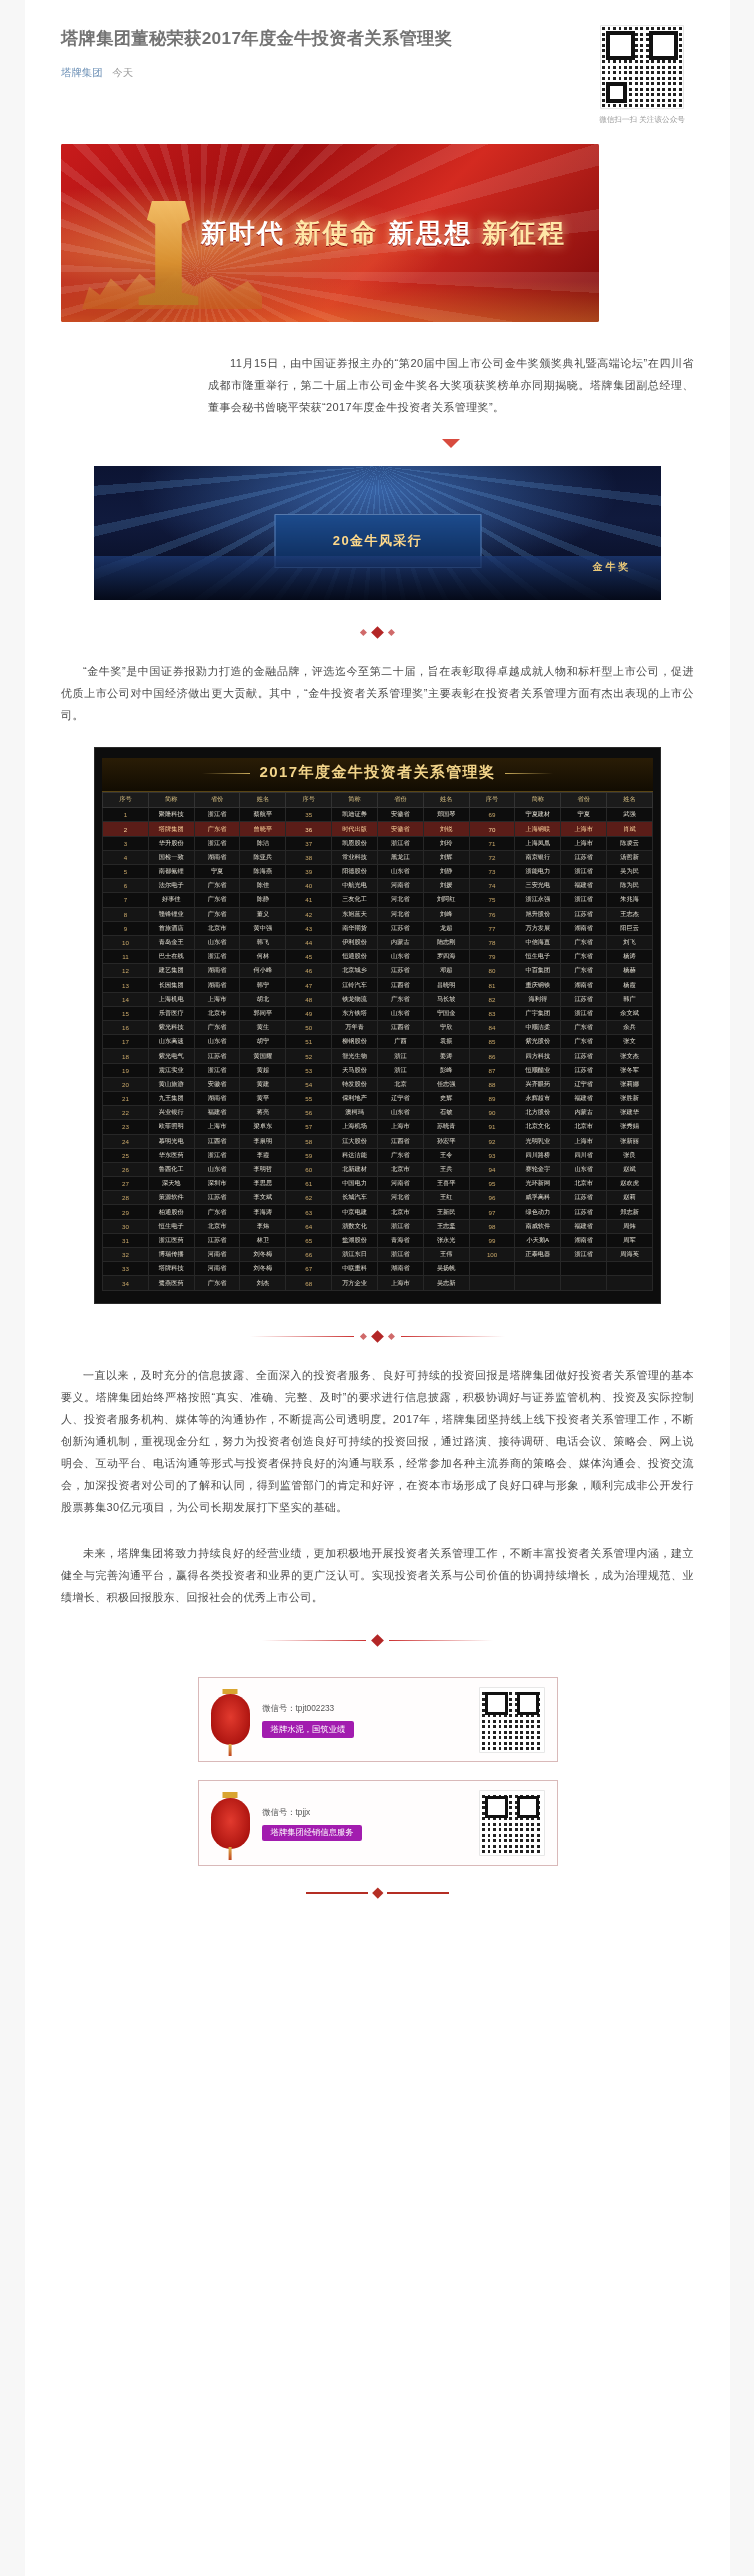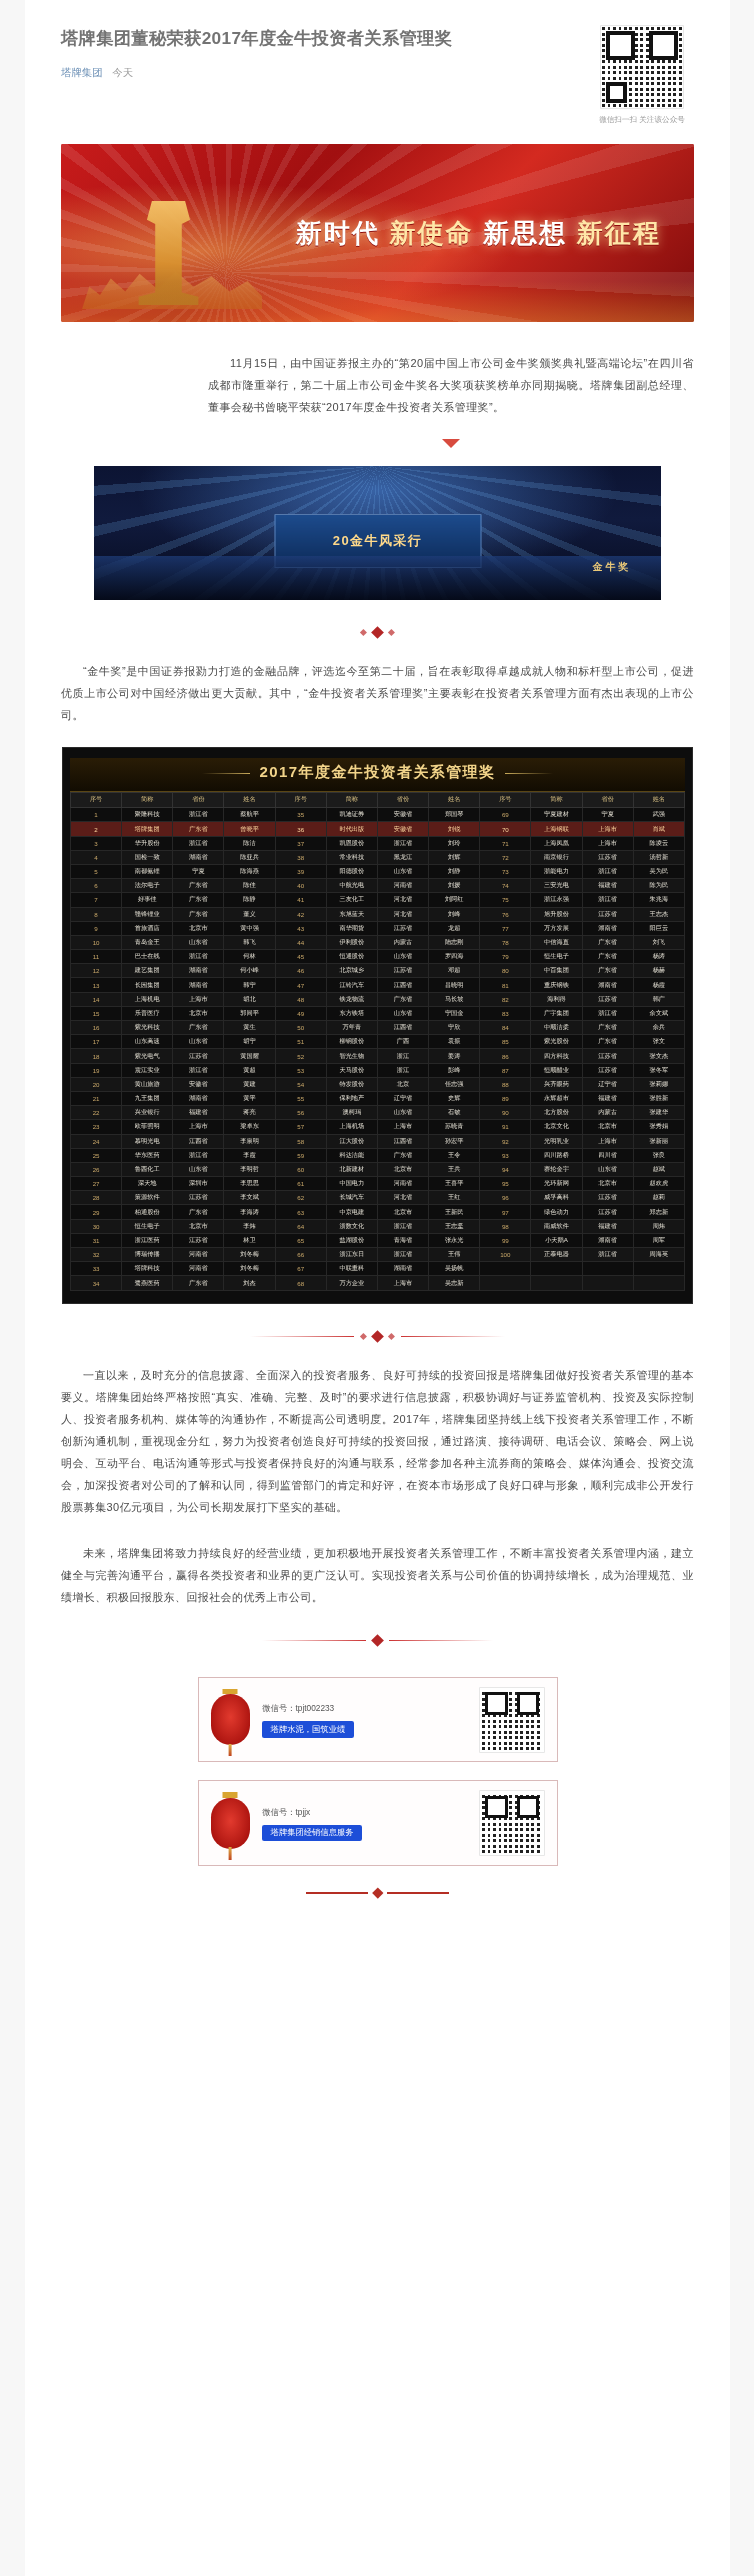--- a/index.html
+++ b/index.html
@@ -86,21 +86,21 @@
   .qr-caption {
     font-size: 7.6px;
     color: #9b9b9b;
     line-height: 1.6;
     margin-top: 5.5px;
   }
 
   
   .banner {
     margin: 18px 0 0 0;
-    width: 633px;
+    width: 538px;
     height: 178px;
     background:
       radial-gradient(ellipse at 22% 60%, rgba(255,190,90,0.55) 0%, rgba(200,25,25,0) 45%),
       linear-gradient(135deg, #c81b1b 0%, #a10f10 35%, #d42a20 60%, #7d0a0b 100%);
     position: relative;
     overflow: hidden;
     border-radius: 1.4px;
     text-align: right;
   }
   .banner .rays {
@@ -226,21 +226,21 @@
     position: absolute;
     right: 30px; bottom: 26px;
     color: #e9c878;
     font-size: 10px;
     letter-spacing: 2.8px;
     font-weight: bold;
   }
 
   
   .award-table {
-    width: 631px;
+    width: 567px;
     margin: 21px auto 8px auto;
     background: #0d0d0d;
     border: 0.7px solid #2a2a2a;
     padding: 9.7px 7px 12.4px 7px;
   }
   .award-title {
     text-align: center;
     color: #f2d48a;
     font-size: 15px;
     font-weight: bold;
@@ -321,21 +321,21 @@
   }
   .qr-card-mid { flex: 1; }
   .qr-card-line {
     font-size: 8.3px;
     color: #555;
     line-height: 1.9;
   }
   .qr-card-btn {
     display: inline-block;
     margin-top: 4.1px;
-    background: #1d4ed8;
+    background: #a21caf;
     color: #fff;
     font-size: 8.3px;
     padding: 2.8px 8.3px;
     border-radius: 2.1px;
   }
   .qr-small {
     width: 64px; height: 64px;
     flex: 0 0 auto;
     background:
       repeating-linear-gradient(0deg, #111 0 2.8px, #fff 2.8px 5.5px),

